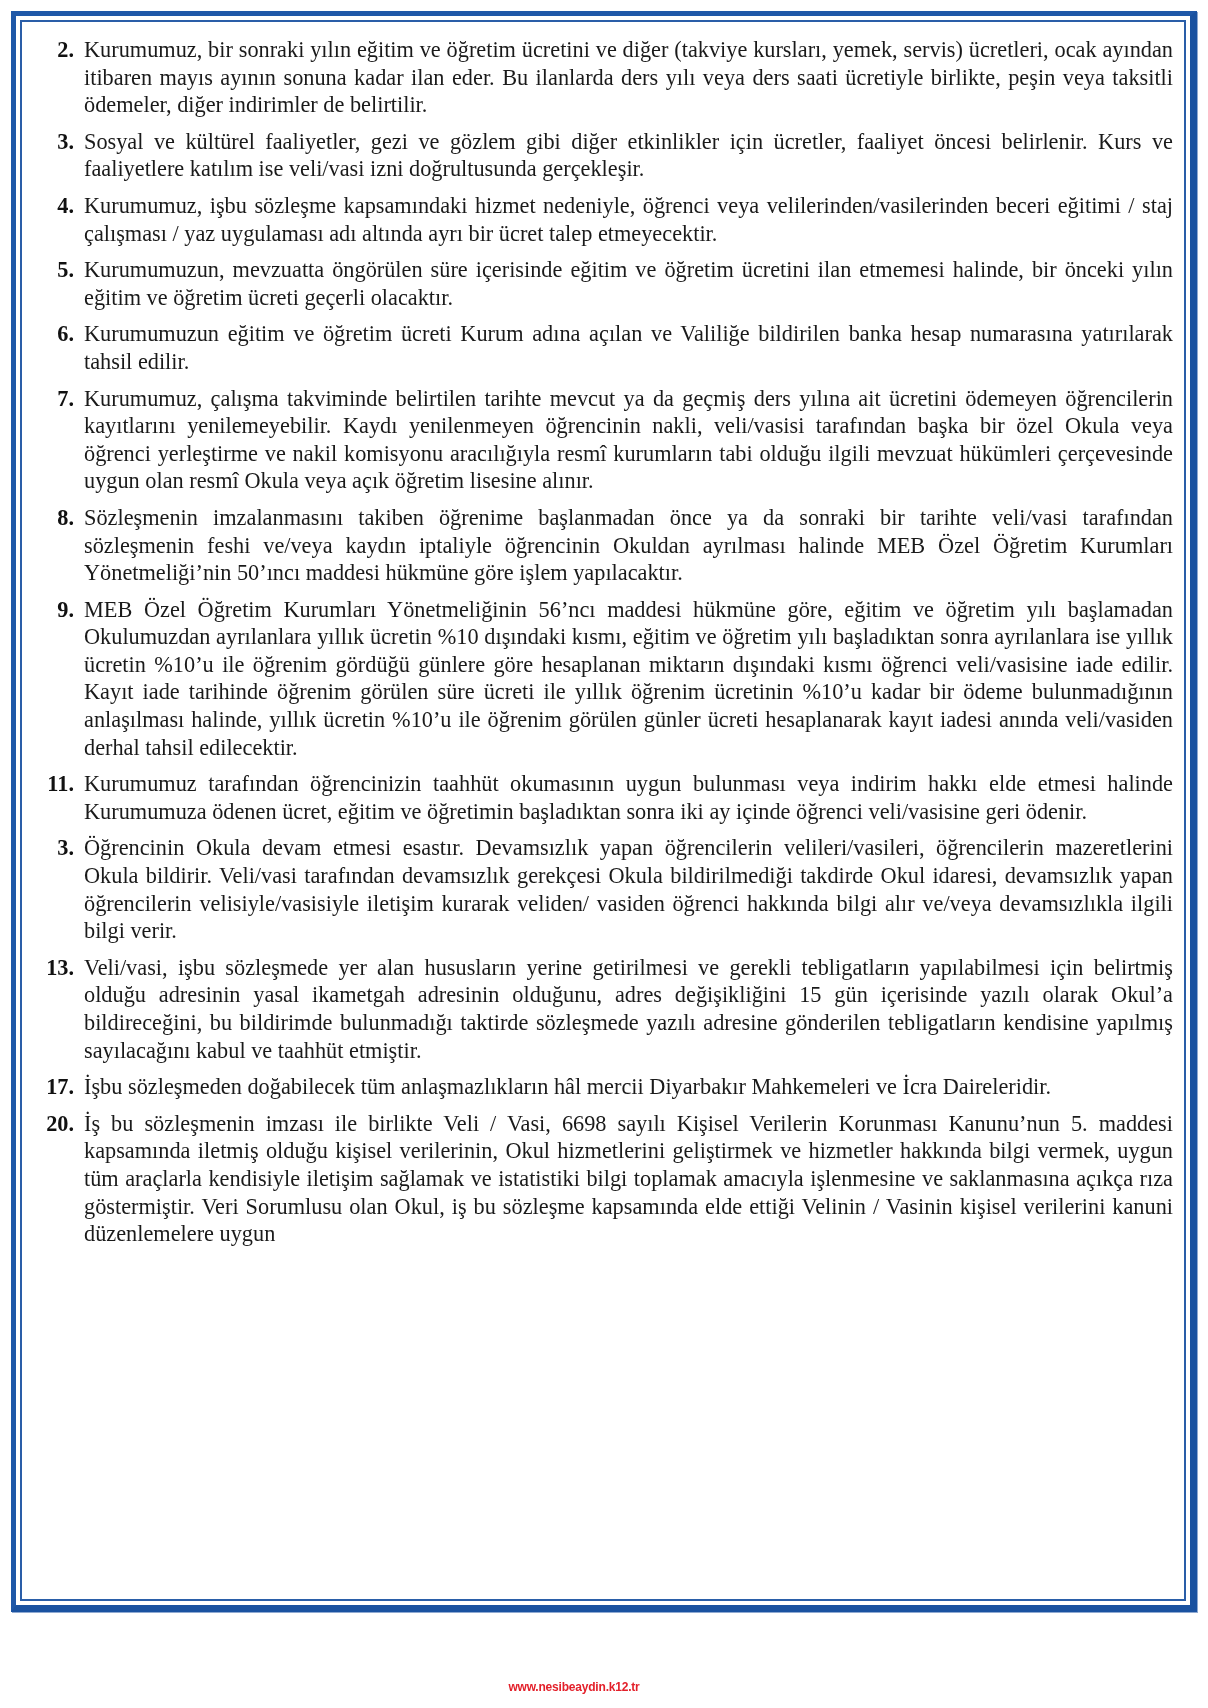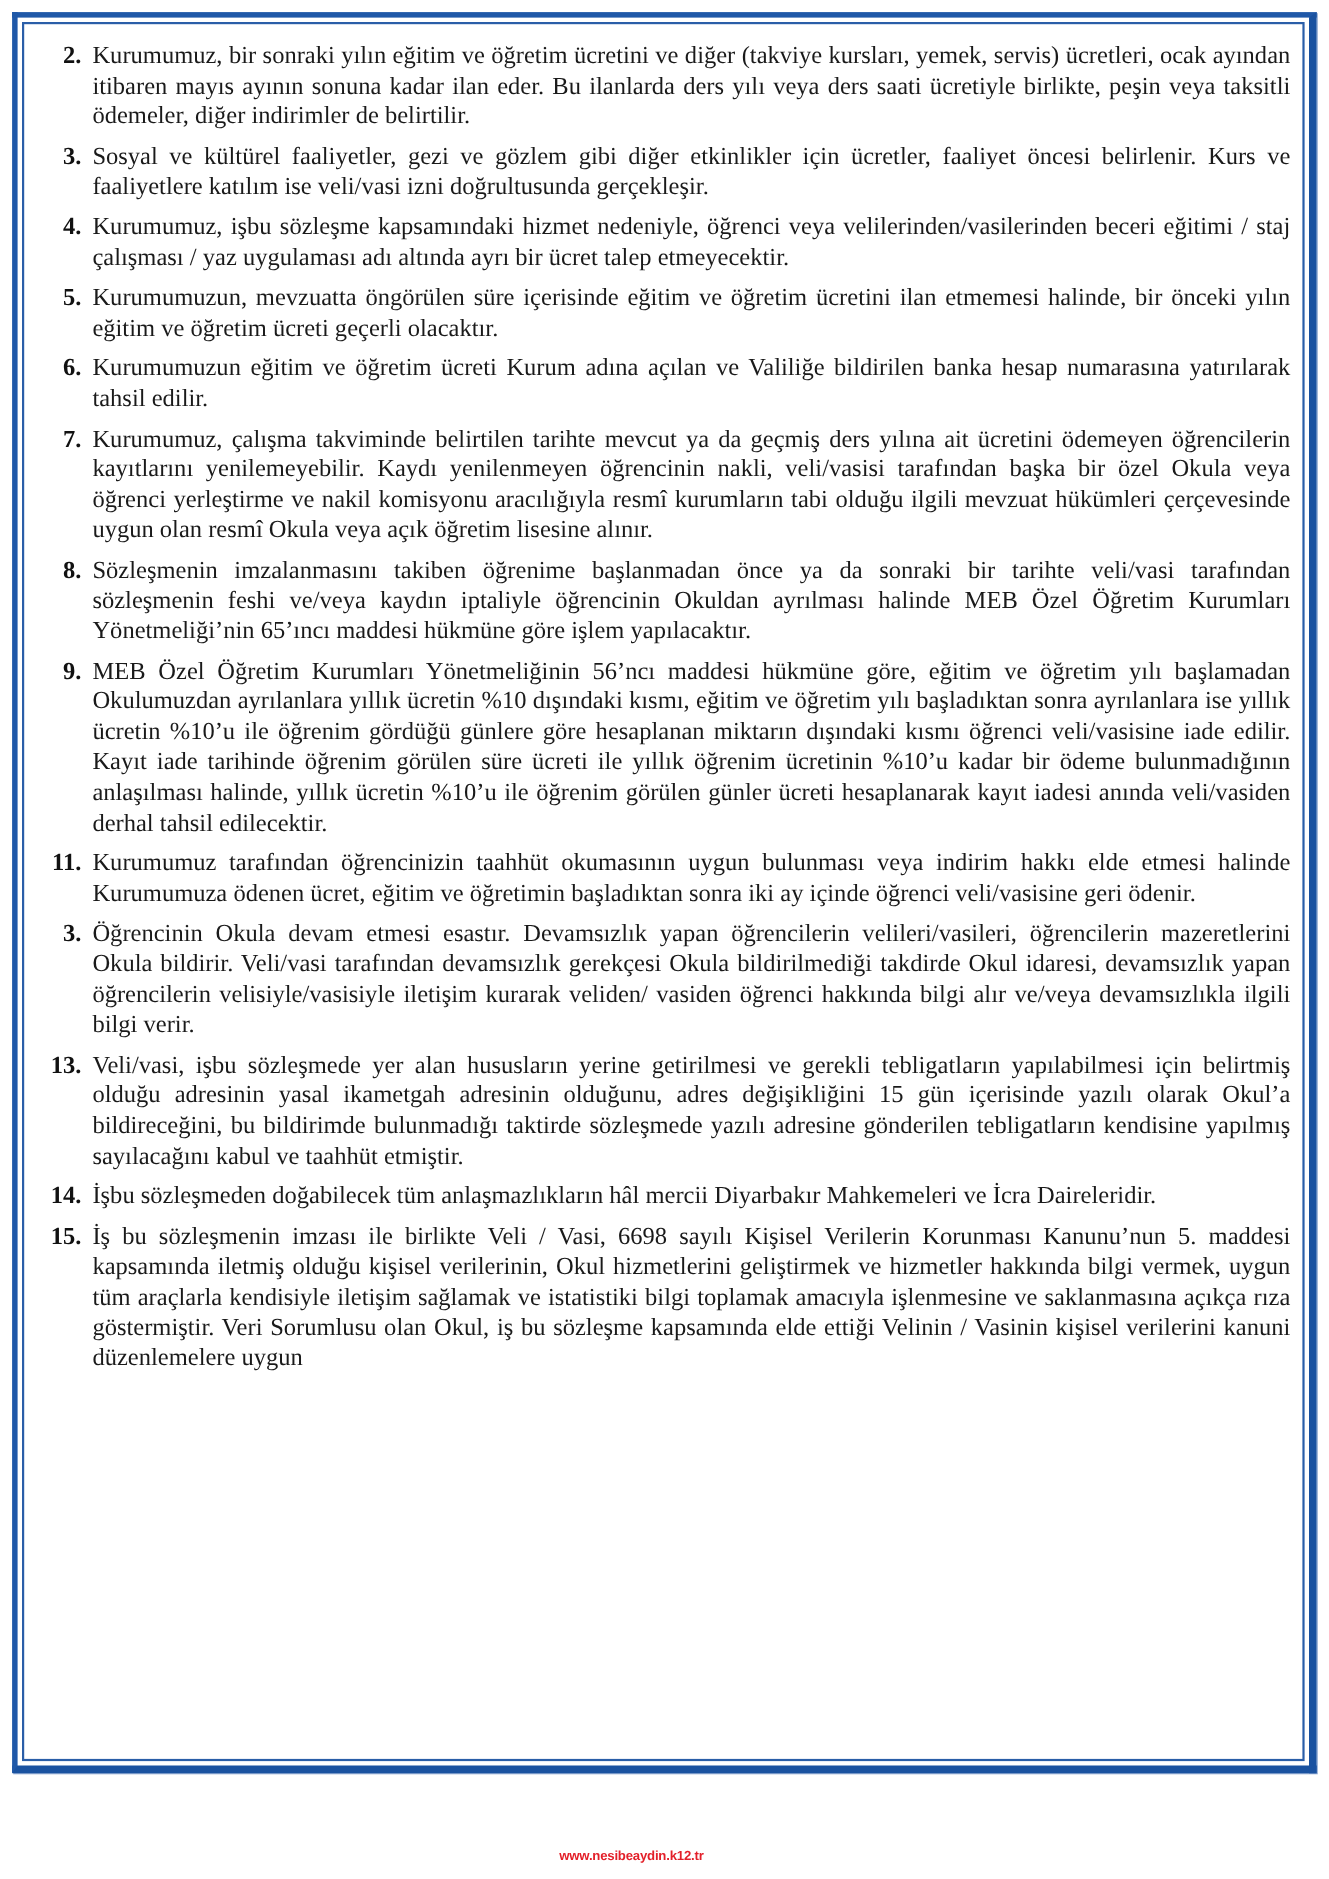--- a/index.html
+++ b/index.html
@@ -57,41 +57,41 @@
   <div class="item">
       <span class="num">6.</span>
       <span class="txt">Kurumumuzun eğitim ve öğretim ücreti Kurum adına açılan ve Valiliğe bildirilen banka hesap numarasına yatırılarak tahsil edilir.</span>
     </div>
   <div class="item">
       <span class="num">7.</span>
       <span class="txt">Kurumumuz, çalışma takviminde belirtilen tarihte mevcut ya da geçmiş ders yılına ait ücretini ödemeyen öğrencilerin kayıtlarını yenilemeyebilir. Kaydı yenilenmeyen öğrencinin nakli, veli/vasisi tarafından başka bir özel Okula veya öğrenci yerleştirme ve nakil komisyonu aracılığıyla resmî kurumların tabi olduğu ilgili mevzuat hükümleri çerçevesinde uygun olan resmî Okula veya açık öğretim lisesine alınır.</span>
     </div>
   <div class="item">
       <span class="num">8.</span>
-      <span class="txt">Sözleşmenin imzalanmasını takiben öğrenime başlanmadan önce ya da sonraki bir tarihte veli/vasi tarafından sözleşmenin feshi ve/veya kaydın iptaliyle öğrencinin Okuldan ayrılması halinde MEB Özel Öğretim Kurumları Yönetmeliği’nin 65’ıncı maddesi hükmüne göre işlem yapılacaktır.</span>
+      <span class="txt">Sözleşmenin imzalanmasını takiben öğrenime başlanmadan önce ya da sonraki bir tarihte veli/vasi tarafından sözleşmenin feshi ve/veya kaydın iptaliyle öğrencinin Okuldan ayrılması halinde MEB Özel Öğretim Kurumları Yönetmeliği’nin 50’ıncı maddesi hükmüne göre işlem yapılacaktır.</span>
     </div>
   <div class="item">
       <span class="num">9.</span>
       <span class="txt">MEB Özel Öğretim Kurumları Yönetmeliğinin 56’ncı maddesi hükmüne göre, eğitim ve öğretim yılı başlamadan Okulumuzdan ayrılanlara yıllık ücretin %10 dışındaki kısmı, eğitim ve öğretim yılı başladıktan sonra ayrılanlara ise yıllık ücretin %10’u ile öğrenim gördüğü günlere göre hesaplanan miktarın dışındaki kısmı öğrenci veli/vasisine iade edilir. Kayıt iade tarihinde öğrenim görülen süre ücreti ile yıllık öğrenim ücretinin %10’u kadar bir ödeme bulunmadığının anlaşılması halinde, yıllık ücretin %10’u ile öğrenim görülen günler ücreti hesaplanarak kayıt iadesi anında veli/vasiden derhal tahsil edilecektir.</span>
     </div>
   <div class="item">
       <span class="num">11.</span>
       <span class="txt">Kurumumuz tarafından öğrencinizin taahhüt okumasının uygun bulunması veya indirim hakkı elde etmesi halinde Kurumumuza ödenen ücret, eğitim ve öğretimin başladıktan sonra iki ay içinde öğrenci veli/vasisine geri ödenir.</span>
     </div>
   <div class="item">
       <span class="num">3.</span>
       <span class="txt">Öğrencinin Okula devam etmesi esastır. Devamsızlık yapan öğrencilerin velileri/vasileri, öğrencilerin mazeretlerini Okula bildirir. Veli/vasi tarafından devamsızlık gerekçesi Okula bildirilmediği takdirde Okul idaresi, devamsızlık yapan öğrencilerin velisiyle/vasisiyle iletişim kurarak veliden/ vasiden öğrenci hakkında bilgi alır ve/veya devamsızlıkla ilgili bilgi verir.</span>
     </div>
   <div class="item">
       <span class="num">13.</span>
       <span class="txt">Veli/vasi, işbu sözleşmede yer alan hususların yerine getirilmesi ve gerekli tebligatların yapılabilmesi için belirtmiş olduğu adresinin yasal ikametgah adresinin olduğunu, adres değişikliğini 15 gün içerisinde yazılı olarak Okul’a bildireceğini, bu bildirimde bulunmadığı taktirde sözleşmede yazılı adresine gönderilen tebligatların kendisine yapılmış sayılacağını kabul ve taahhüt etmiştir.</span>
     </div>
   <div class="item">
-      <span class="num">14.</span>
+      <span class="num">17.</span>
       <span class="txt">İşbu sözleşmeden doğabilecek tüm anlaşmazlıkların hâl mercii Diyarbakır Mahkemeleri ve İcra Daireleridir.</span>
     </div>
   <div class="item">
-      <span class="num">15.</span>
+      <span class="num">20.</span>
       <span class="txt">İş bu sözleşmenin imzası ile birlikte Veli / Vasi, 6698 sayılı Kişisel Verilerin Korunması Kanunu’nun 5. maddesi kapsamında iletmiş olduğu kişisel verilerinin, Okul hizmetlerini geliştirmek ve hizmetler hakkında bilgi vermek, uygun tüm araçlarla kendisiyle iletişim sağlamak ve istatistiki bilgi toplamak amacıyla işlenmesine ve saklanmasına açıkça rıza göstermiştir. Veri Sorumlusu olan Okul, iş bu sözleşme kapsamında elde ettiği Velinin / Vasinin kişisel verilerini kanuni düzenlemelere uygun</span>
     </div>
 </div>
 
 <div class="footer">www.nesibeaydin.k12.tr</div>
 
 </body></html>

